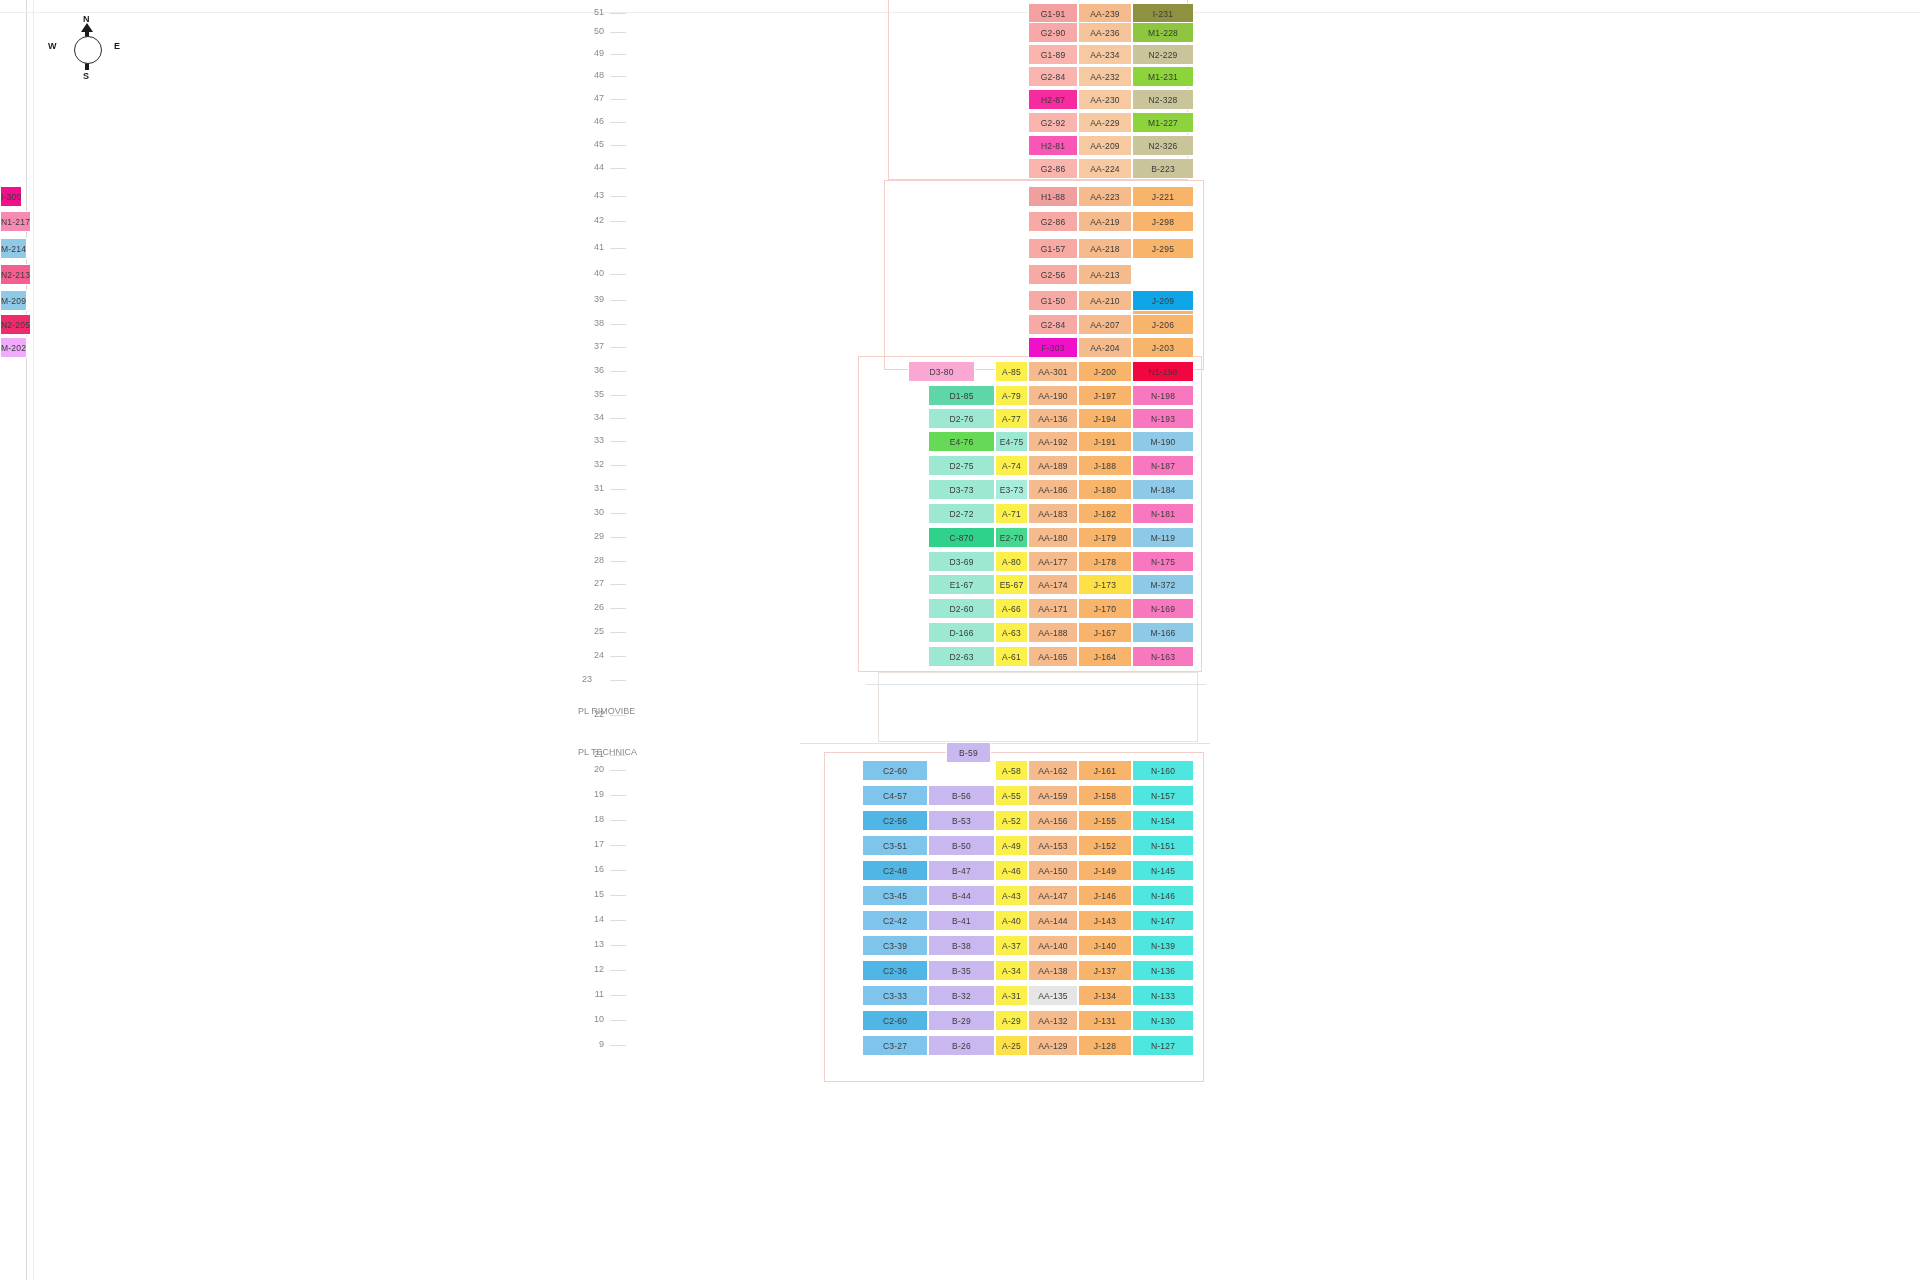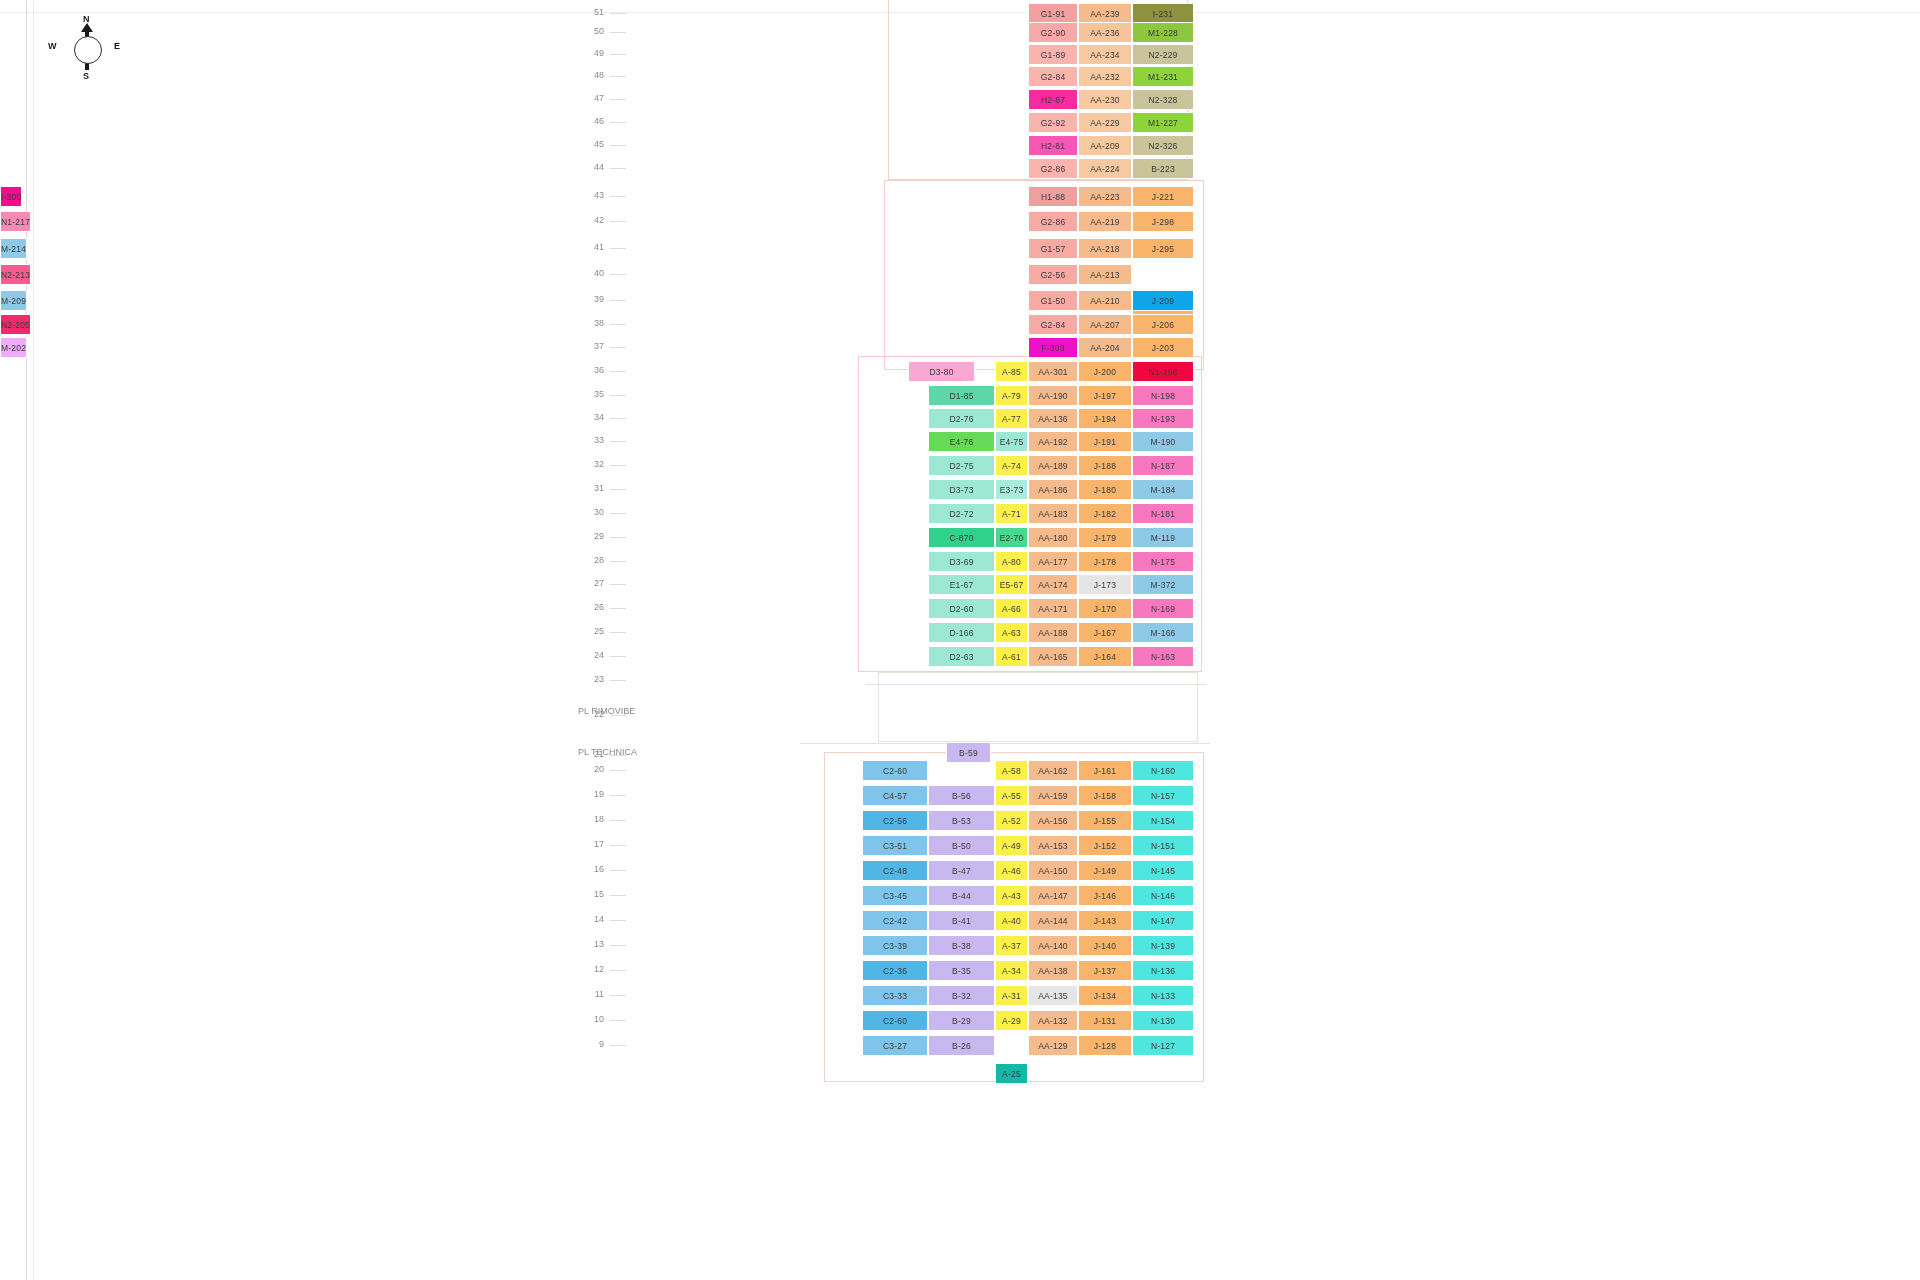--- a/index.html
+++ b/index.html
@@ -235,21 +235,21 @@
     <div class="cell" style="left: 928px; top: 551px; width: 67px; height: 21px; background: rgb(157, 232, 210);">D3-69</div>
     <div class="cell" style="left: 995px; top: 551px; width: 33px; height: 21px; background: rgb(251, 240, 74);">A-80</div>
     <div class="cell" style="left: 1028px; top: 551px; width: 50px; height: 21px; background: rgb(246, 187, 141);">AA-177</div>
     <div class="cell" style="left: 1078px; top: 551px; width: 54px; height: 21px; background: rgb(247, 180, 106);">J-178</div>
     <div class="cell" style="left: 1132px; top: 551px; width: 62px; height: 21px; background: rgb(248, 120, 192);">N-175</div>
     <div class="rownum" style="left: 570px; top: 578px;">27</div>
     <div class="tick" style="left: 610px; top: 584px; width: 16px;"></div>
     <div class="cell" style="left: 928px; top: 574px; width: 67px; height: 21px; background: rgb(157, 232, 210);">E1-67</div>
     <div class="cell" style="left: 995px; top: 574px; width: 33px; height: 21px; background: rgb(251, 240, 74);">E5-67</div>
     <div class="cell" style="left: 1028px; top: 574px; width: 50px; height: 21px; background: rgb(246, 187, 141);">AA-174</div>
-    <div class="cell" style="left: 1078px; top: 574px; width: 54px; height: 21px; background: #e5e5e5;">J-173</div>
+    <div class="cell" style="left: 1078px; top: 574px; width: 54px; height: 21px; background: #fde047;">J-173</div>
     <div class="cell" style="left: 1132px; top: 574px; width: 62px; height: 21px; background: rgb(143, 201, 232);">M-372</div>
     <div class="rownum" style="left: 570px; top: 602px;">26</div>
     <div class="tick" style="left: 610px; top: 608px; width: 16px;"></div>
     <div class="cell" style="left: 928px; top: 598px; width: 67px; height: 21px; background: rgb(157, 232, 210);">D2-60</div>
     <div class="cell" style="left: 995px; top: 598px; width: 33px; height: 21px; background: rgb(251, 240, 74);">A-66</div>
     <div class="cell" style="left: 1028px; top: 598px; width: 50px; height: 21px; background: rgb(246, 187, 141);">AA-171</div>
     <div class="cell" style="left: 1078px; top: 598px; width: 54px; height: 21px; background: rgb(247, 180, 106);">J-170</div>
     <div class="cell" style="left: 1132px; top: 598px; width: 62px; height: 21px; background: rgb(248, 120, 192);">N-169</div>
     <div class="rownum" style="left: 570px; top: 626px;">25</div>
     <div class="tick" style="left: 610px; top: 632px; width: 16px;"></div>
@@ -258,21 +258,21 @@
     <div class="cell" style="left: 1028px; top: 622px; width: 50px; height: 21px; background: rgb(246, 187, 141);">AA-188</div>
     <div class="cell" style="left: 1078px; top: 622px; width: 54px; height: 21px; background: rgb(247, 180, 106);">J-167</div>
     <div class="cell" style="left: 1132px; top: 622px; width: 62px; height: 21px; background: rgb(143, 201, 232);">M-166</div>
     <div class="rownum" style="left: 570px; top: 650px;">24</div>
     <div class="tick" style="left: 610px; top: 656px; width: 16px;"></div>
     <div class="cell" style="left: 928px; top: 646px; width: 67px; height: 21px; background: rgb(157, 232, 210);">D2-63</div>
     <div class="cell" style="left: 995px; top: 646px; width: 33px; height: 21px; background: rgb(251, 240, 74);">A-61</div>
     <div class="cell" style="left: 1028px; top: 646px; width: 50px; height: 21px; background: rgb(246, 187, 141);">AA-165</div>
     <div class="cell" style="left: 1078px; top: 646px; width: 54px; height: 21px; background: rgb(247, 180, 106);">J-164</div>
     <div class="cell" style="left: 1132px; top: 646px; width: 62px; height: 21px; background: rgb(248, 120, 192);">N-163</div>
-    <div class="rownum" style="left: 570px; top: 674px;">23</div>
+    <div class="rownum" style="left: 570px; top: 674px; text-align: center;">23</div>
     <div class="tick" style="left: 610px; top: 680px; width: 16px;"></div>
     <div class="rownum" style="left: 570px; top: 709px;">22</div>
     <div class="tick" style="left: 610px; top: 715px; width: 16px;"></div>
     <div class="rownum" style="left: 570px; top: 749px;">21</div>
     <div class="tick" style="left: 610px; top: 755px; width: 16px;"></div>
     <div class="rownum" style="left: 570px; top: 764px;">20</div>
     <div class="tick" style="left: 610px; top: 770px; width: 16px;"></div>
     <div class="cell" style="left: 862px; top: 760px; width: 66px; height: 21px; background: rgb(127, 196, 234);">C2-60</div>
     <div class="cell" style="left: 928px; top: 742px; width: 45px; height: 21px; background: rgb(201, 184, 239); margin-left: 18px;">B-59</div>
     <div class="cell" style="left: 995px; top: 760px; width: 33px; height: 21px; background: rgb(251, 240, 74);">A-58</div>
@@ -356,19 +356,19 @@
     <div class="cell" style="left: 862px; top: 1010px; width: 66px; height: 21px; background: rgb(79, 182, 230);">C2-60</div>
     <div class="cell" style="left: 928px; top: 1010px; width: 67px; height: 21px; background: rgb(201, 184, 239);">B-29</div>
     <div class="cell" style="left: 995px; top: 1010px; width: 33px; height: 21px; background: rgb(251, 240, 74);">A-29</div>
     <div class="cell" style="left: 1028px; top: 1010px; width: 50px; height: 21px; background: rgb(246, 187, 141);">AA-132</div>
     <div class="cell" style="left: 1078px; top: 1010px; width: 54px; height: 21px; background: rgb(247, 180, 106);">J-131</div>
     <div class="cell" style="left: 1132px; top: 1010px; width: 62px; height: 21px; background: rgb(79, 230, 224);">N-130</div>
     <div class="rownum" style="left: 570px; top: 1039px;">9</div>
     <div class="tick" style="left: 610px; top: 1045px; width: 16px;"></div>
     <div class="cell" style="left: 862px; top: 1035px; width: 66px; height: 21px; background: rgb(127, 196, 234);">C3-27</div>
     <div class="cell" style="left: 928px; top: 1035px; width: 67px; height: 21px; background: rgb(201, 184, 239);">B-26</div>
-    <div class="cell" style="left: 995px; top: 1035px; width: 33px; height: 21px; background: #14b8a6; margin-top: 28px;">A-25</div>
+    <div class="cell" style="left: 995px; top: 1035px; width: 33px; height: 21px; background: #fde047;">A-25</div>
     <div class="cell" style="left: 1028px; top: 1035px; width: 50px; height: 21px; background: rgb(246, 187, 141);">AA-129</div>
     <div class="cell" style="left: 1078px; top: 1035px; width: 54px; height: 21px; background: rgb(247, 180, 106);">J-128</div>
     <div class="cell" style="left: 1132px; top: 1035px; width: 62px; height: 21px; background: rgb(79, 230, 224);">N-127</div>
     <div class="rowlabel" style="left: 578px; top: 706px;">PL RIMOVIBE</div>
     <div class="rowlabel" style="left: 578px; top: 747px;">PL TECHNICA</div>
   </div>
 
 </body></html>

